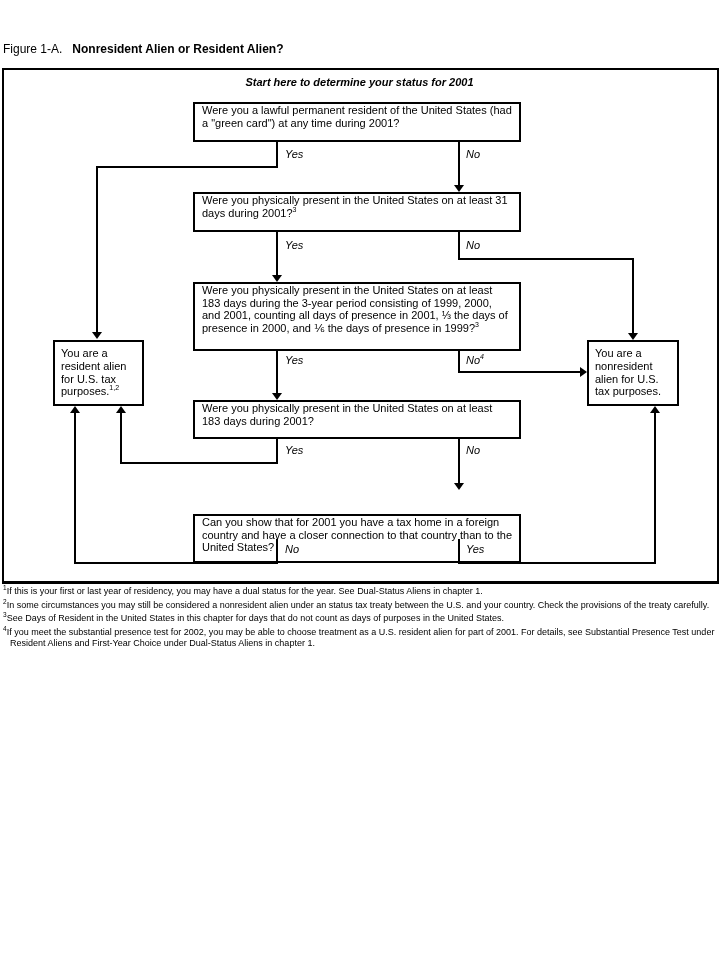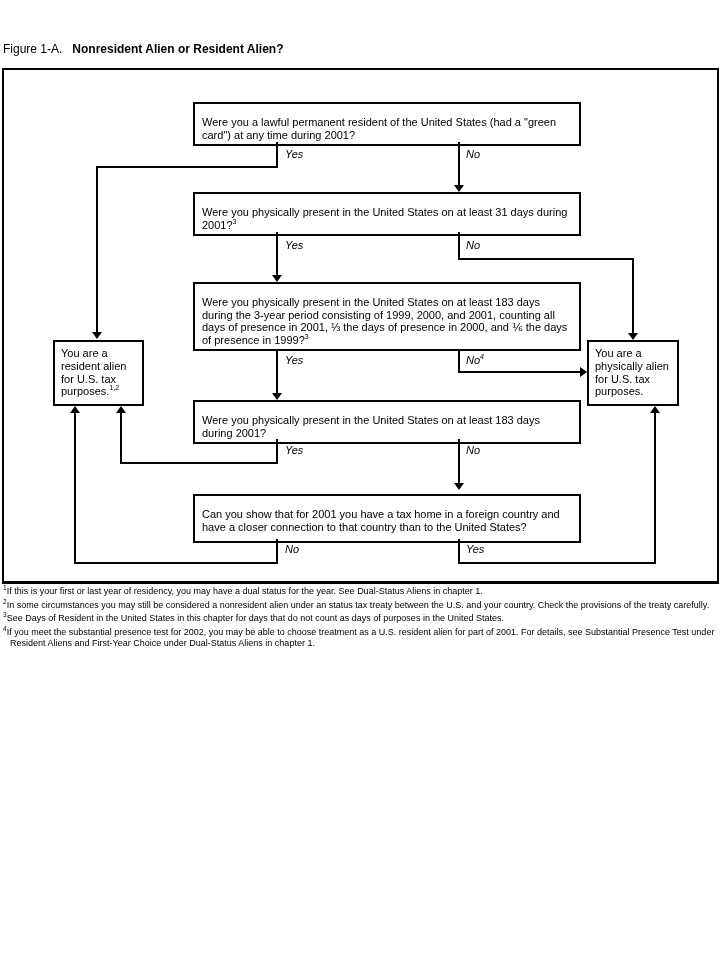--- a/index.html
+++ b/index.html
@@ -9,27 +9,27 @@
   .title-row{position:absolute;left:3px;top:2px;font-size:12px;white-space:nowrap;}
   .title-label{font-weight:normal;}
   .title-main{font-weight:bold;margin-left:10px;}
 
   .outer-box{position:absolute;left:2px;top:28px;width:713px;height:511px;
              border:2px solid #000;border-bottom-width:3px;background:#fff;}
 
   .start-text{position:absolute;left:2px;top:36px;width:715px;text-align:center;
               font-size:11px;font-weight:bold;font-style:italic;}
 
-  .q-box{position:absolute;left:193px;width:388px;border:2px solid #000;background:#fff;
-         box-sizing:border-box;padding:12px 6px 3px 7px;font-size:11px;line-height:12.6px;}
+  .q-box{position:absolute;left:193px;width:328px;border:2px solid #000;background:#fff;
+         box-sizing:border-box;padding:0 6px 3px 7px;font-size:11px;line-height:12.6px;}
   #q1{top:62px;min-height:40px;}
   #q2{top:152px;min-height:40px;}
   #q3{top:242px;min-height:69px;}
   #q4{top:360px;min-height:39px;}
-  #q5{top:454px;min-height:49px;}
+  #q5{top:474px;min-height:49px;}
 
   .result-box{position:absolute;top:300px;border:2px solid #000;background:#fff;
               box-sizing:border-box;padding:5px 4px 3px 6px;font-size:11px;line-height:12.8px;}
   #res-resident{left:53px;width:91px;min-height:66px;}
   #res-nonresident{left:587px;width:92px;min-height:66px;}
   .u{}
   sup{font-size:7px;line-height:0;}
 
   .branch-label{position:absolute;font-size:11px;font-style:italic;}
   .branch-label sup{font-size:7px;}
@@ -49,20 +49,21 @@
 <body>
 
 <div id="page">
 
   <div class="title-row">
     <span class="title-label">Figure 1-A.</span><span class="title-main">Nonresident Alien or Resident Alien?</span>
   </div>
 
   <div class="outer-box"></div>
 
+  <div class="start-text">Start here to determine your status for 2001</div>
 
   <div class="q-box" id="q1">
     <span>Were you a lawful permanent resident of the United States (had a "green card") at any time during 2001?</span>
   </div>
 
   <div class="q-box" id="q2">
     <span>Were you physically present in the United States on at least 31 days during 2001?</span><sup>3</sup>
   </div>
 
   <div class="q-box" id="q3">
@@ -75,21 +76,21 @@
 
   <div class="q-box" id="q5">
     <span>Can you show that for 2001 you have a tax home in a foreign country and have a closer connection to that country than to the United States?</span>
   </div>
 
   <div class="result-box" id="res-resident">
     <span>You are a </span><span class="u">resident</span><span> alien for U.S. tax purposes.</span><sup>1,2</sup>
   </div>
 
   <div class="result-box" id="res-nonresident">
-    <span>You are a </span><span class="u">physically</span><span> alien for U.S. tax purposes.</span>
+    <span>You are a </span><span class="u">nonresident</span><span> alien for U.S. tax purposes.</span>
   </div>
 
   <div class="branch-label" style="left:285px;top:108px;">Yes</div>
   <div class="branch-label" style="left:466px;top:108px;">No</div>
 
   <div class="branch-label" style="left:285px;top:199px;">Yes</div>
   <div class="branch-label" style="left:466px;top:199px;">No</div>
 
   <div class="branch-label" style="left:285px;top:314px;">Yes</div>
   <div class="branch-label" style="left:466px;top:314px;"><span>No</span><sup>4</sup></div>

